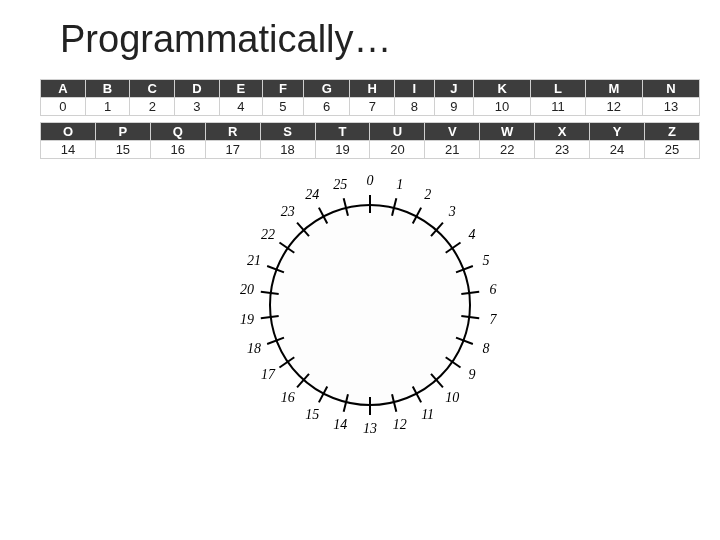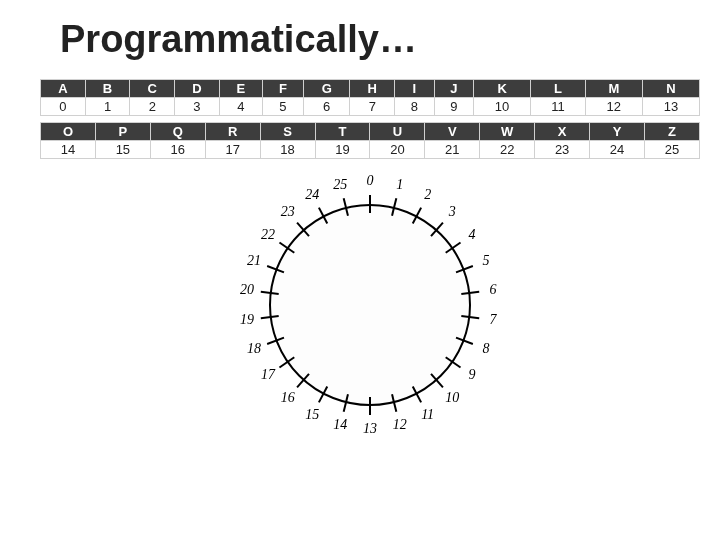--- a/index.html
+++ b/index.html
@@ -6,21 +6,21 @@
   body {
     width: 720px;
     height: 540px;
     background: #ffffff;
     font-family: Arial, Helvetica, sans-serif;
     padding: 10px 20px 10px 40px;
     position: relative;
   }
   .title {
     font-size: 38px;
-    font-weight: 700;
+    font-weight: 400;
     color: #222;
     margin: 8px 0 18px 20px;
   }
   table {
     border-collapse: collapse;
     width: 100%;
     margin-bottom: 6px;
   }
   table td, table th {
     border: 1px solid #d0d0d0;

